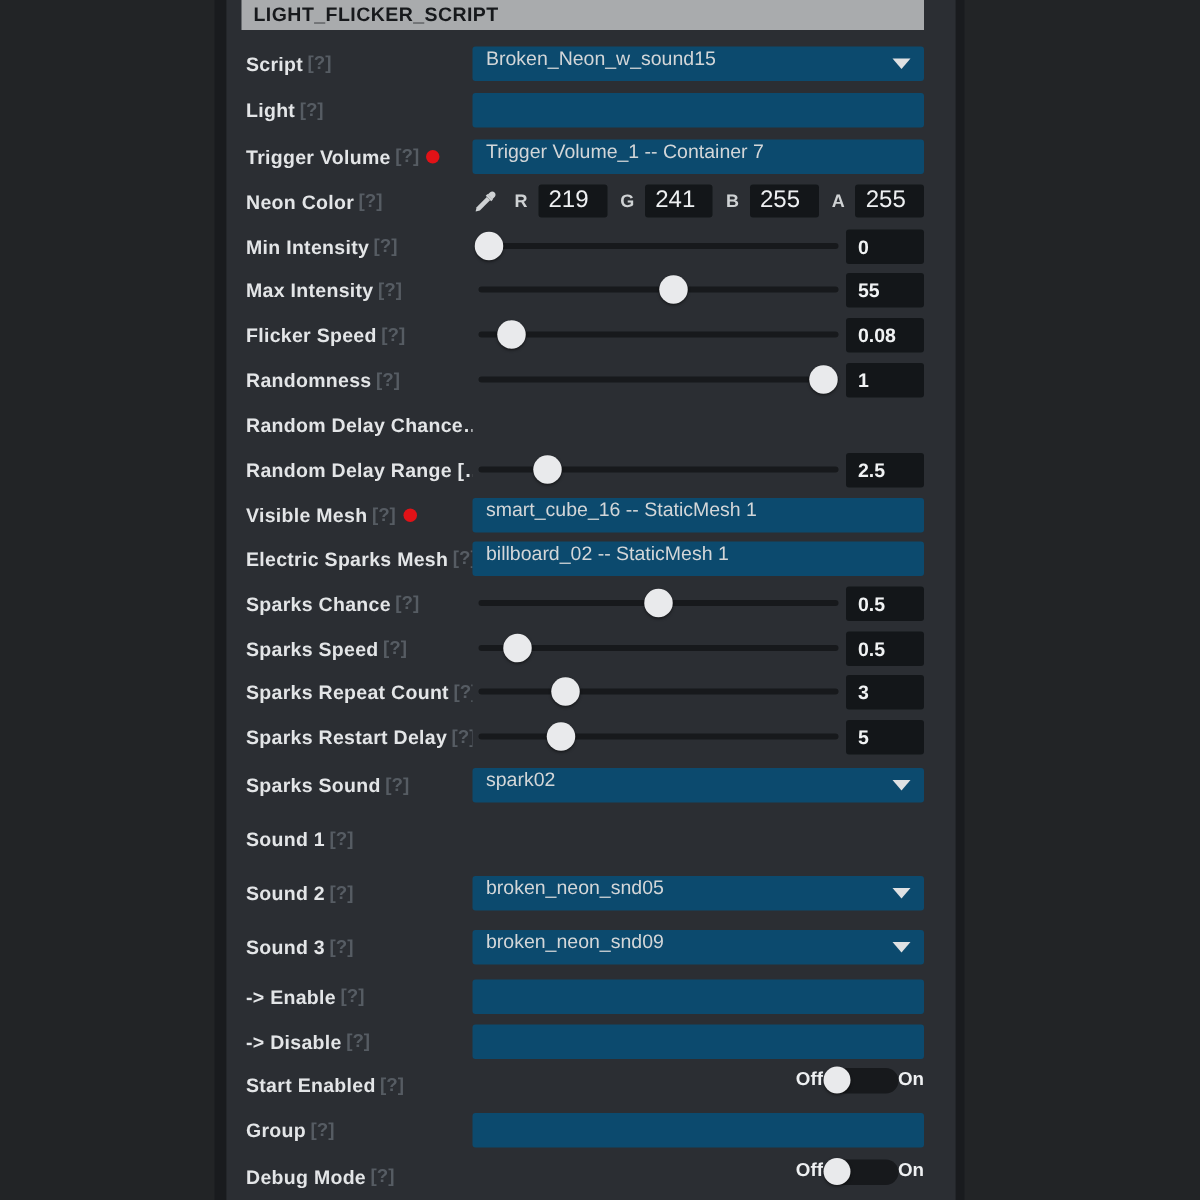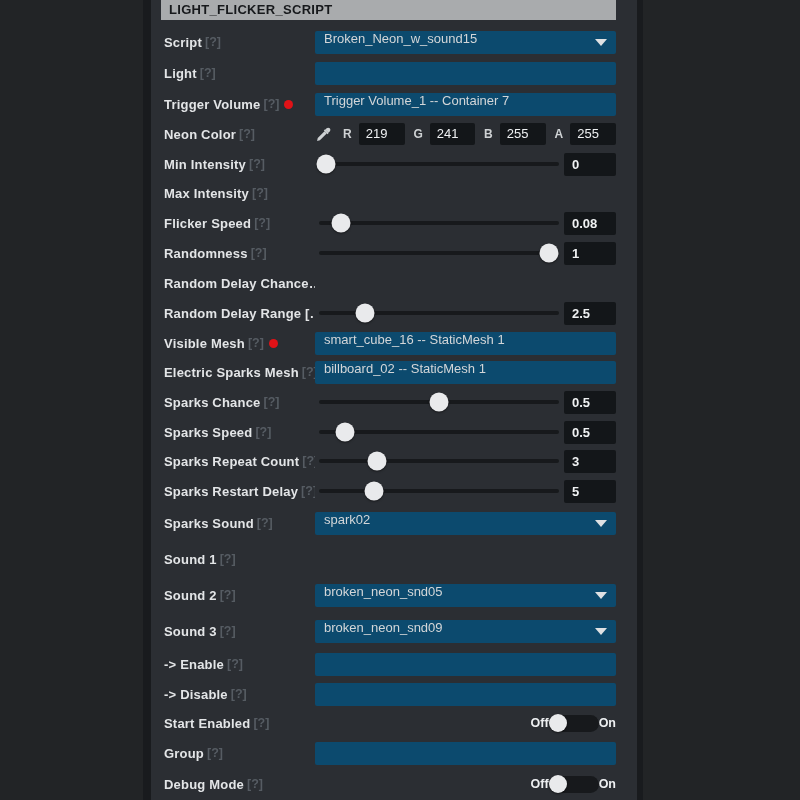--- a/index.html
+++ b/index.html
@@ -22,22 +22,22 @@
          border-left:6px solid transparent;border-right:6px solid transparent;border-top:7px solid #dfe1e3}
   .slider .track{position:absolute;left:4px;top:50%;margin-top:-2px;width:240px;height:4px;background:#17191c;border-radius:2px}
   .knob{position:absolute;top:50%;left:0;width:19px;height:19px;border-radius:50%;background:#e9eaec;
         transform:translate(-50%,-50%);box-shadow:0 1px 2px rgba(0,0,0,.5)}
   .vbox{position:absolute;right:0;top:0;width:52px;height:23px;background:#131619;border-radius:2px;
         color:#f0f2f3;font-size:13px;font-weight:bold;line-height:23px;padding-left:8px;box-sizing:border-box}
   .color{display:flex;align-items:center;gap:9px}
   .eyedropper{flex:none;margin-right:2px;display:flex;align-items:center}
   .ch{display:flex;align-items:center;gap:7px;flex:1;min-width:0}
   .chl{color:#cfd2d4;font-size:12px;font-weight:bold}
-  .chb{flex:1;height:22px;background:#131619;border-radius:2px;color:#eef0f2;font-size:13px;line-height:22px;padding-left:7px;min-width:0}
-  .toggle{display:flex;align-items:center;justify-content:flex-end;}
+  .chb{flex:1;height:22px;background:#131619;border-radius:2px;color:#eef0f2;font-size:16px;line-height:22px;padding-left:7px;min-width:0}
+  .toggle{display:flex;align-items:flex-start;justify-content:flex-end;}
   .tl{color:#eef0f2;font-size:12.5px;font-weight:bold}
   .pill{width:50px;height:17px;border-radius:9px;background:#17191c;position:relative;flex:none}
   .tknob{position:absolute;left:0;top:50%;transform:translateY(-50%);width:18px;height:18px;border-radius:50%;background:#e9eaec;box-shadow:0 1px 2px rgba(0,0,0,.5)}
 </style>
 </head>
 <body>
 
 <div class="divider l"></div>
 <div class="divider r"></div>
 
@@ -120,20 +120,26 @@
       </div>
       <div class="vbox">0</div>
     </div>
   </div>
 
   <div class="row" style="top:181px">
     <div class="lbl">
       <span class="lt">Max Intensity</span>
       <span class="help">[?]</span>
     </div>
+    <div class="fld slider">
+      <div class="track">
+        <div class="knob" style="left: 54%;"></div>
+      </div>
+      <div class="vbox">55</div>
+    </div>
   </div>
 
   <div class="row" style="top:211px">
     <div class="lbl">
       <span class="lt">Flicker Speed</span>
       <span class="help">[?]</span>
     </div>
     <div class="fld slider">
       <div class="track">
         <div class="knob" style="left: 9%;"></div>

